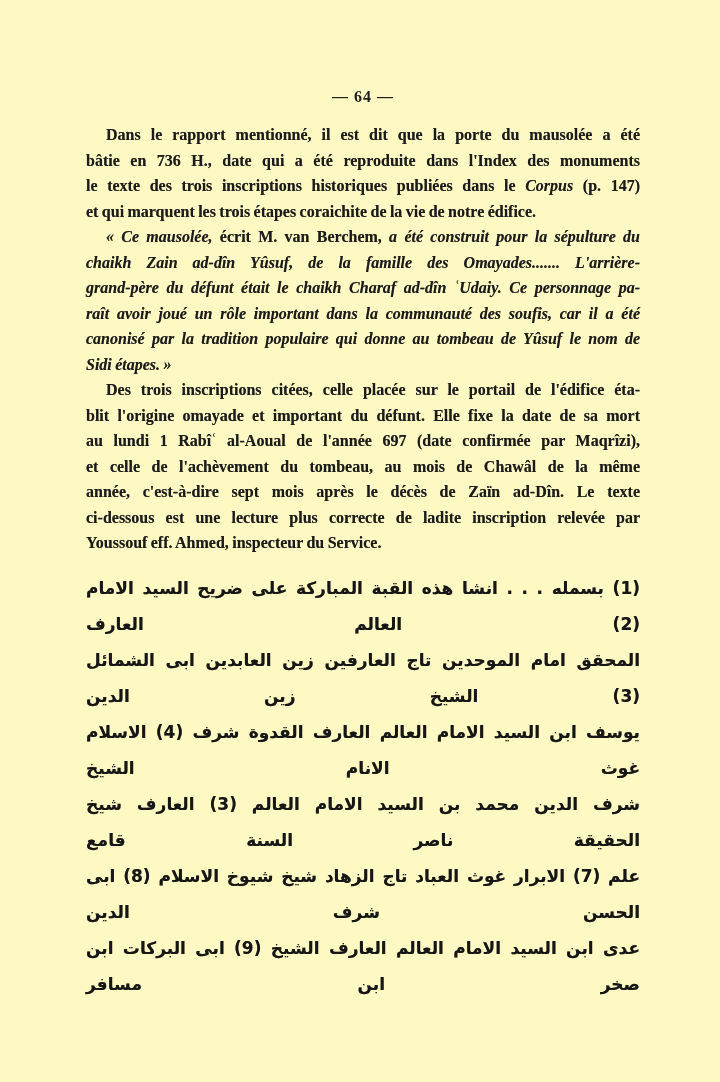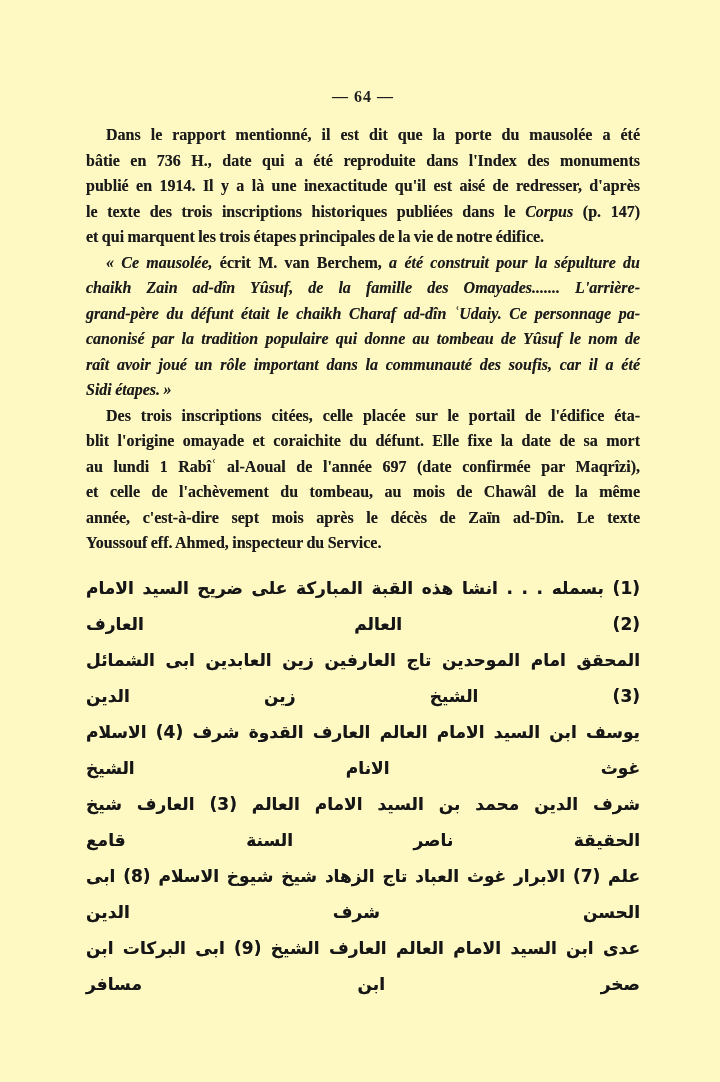--- a/index.html
+++ b/index.html
@@ -72,40 +72,40 @@
 
 <div class="page">
 
   <div class="pagenum">— 64 —</div>
 
   <div class="col">
 
     <div class="fr-para">
       <div class="fr-line just indent">Dans le rapport mentionné, il est dit que la porte du mausolée a été</div>
       <div class="fr-line just">bâtie en 736 H., date qui a été reproduite dans l'Index des monuments</div>
-      <div class="fr-line just">publié en 1914. Il y a là une inexactitude qu'il est aisé de redresser, d'après</div>
       <div class="fr-line just"><span>le texte des trois inscriptions historiques publiées dans le </span><span class="it">Corpus</span><span> (p. 147)</span></div>
-      <div class="fr-line">et qui marquent les trois étapes principales de la vie de notre édifice.</div>
+      <div class="fr-line">et qui marquent les trois étapes coraichite de la vie de notre édifice.</div>
     </div>
 
     <div class="fr-para">
       <div class="fr-line just indent it"><span>« Ce mausolée, </span><span class="roman">écrit M. van Berchem, </span><span>a été construit pour la sépulture du</span></div>
       <div class="fr-line just it">chaikh Zain ad-dîn Yûsuf, de la famille des Omayades....... L'arrière-</div>
       <div class="fr-line just it">grand-père du défunt était le chaikh Charaf ad-dîn ʿUdaiy. Ce personnage pa-</div>
+      <div class="fr-line just it">raît avoir joué un rôle important dans la communauté des soufis, car il a été</div>
       <div class="fr-line just it">canonisé par la tradition populaire qui donne au tombeau de Yûsuf le nom de</div>
-      <div class="fr-line just it">raît avoir joué un rôle important dans la communauté des soufis, car il a été</div>
       <div class="fr-line it">Sidi étapes. »</div>
     </div>
 
     <div class="fr-para">
       <div class="fr-line just indent">Des trois inscriptions citées, celle placée sur le portail de l'édifice éta-</div>
-      <div class="fr-line just">blit l'origine omayade et coraichite du défunt. Elle fixe la date de sa mort</div>
+      <div class="fr-line just">blit l'origine omayade et important du défunt. Elle fixe la date de sa mort</div>
       <div class="fr-line just">au lundi 1 Rabîʿ al-Aoual de l'année 697 (date confirmée par Maqrîzi),</div>
       <div class="fr-line just">et celle de l'achèvement du tombeau, au mois de Chawâl de la même</div>
       <div class="fr-line just">année, c'est-à-dire sept mois après le décès de Zaïn ad-Dîn. Le texte</div>
+      <div class="fr-line just">ci-dessous est une lecture plus correcte de ladite inscription relevée par</div>
       <div class="fr-line">Youssouf eff. Ahmed, inspecteur du Service.</div>
     </div>
 
     <div class="ar-block" dir="rtl">
       <div class="ar-line just">(1) بسمله . . . انشا هذه القبة المباركة على ضريح السيد الامام (2) العالم العارف</div>
       <div class="ar-line just">المحقق امام الموحدين تاج العارفين زين العابدين ابى الشمائل (3) الشيخ زين الدين</div>
       <div class="ar-line just">يوسف ابن السيد الامام العالم العارف القدوة شرف (4) الاسلام غوث الانام الشيخ</div>
       <div class="ar-line just">شرف الدين محمد بن السيد الامام العالم (3) العارف شيخ الحقيقة ناصر السنة قامع</div>
       <div class="ar-line just">علم (7) الابرار غوث العباد تاج الزهاد شيخ شيوخ الاسلام (8) ابى الحسن شرف الدين</div>
       <div class="ar-line just">عدى ابن السيد الامام العالم العارف الشيخ (9) ابى البركات ابن صخر ابن مسافر</div>

